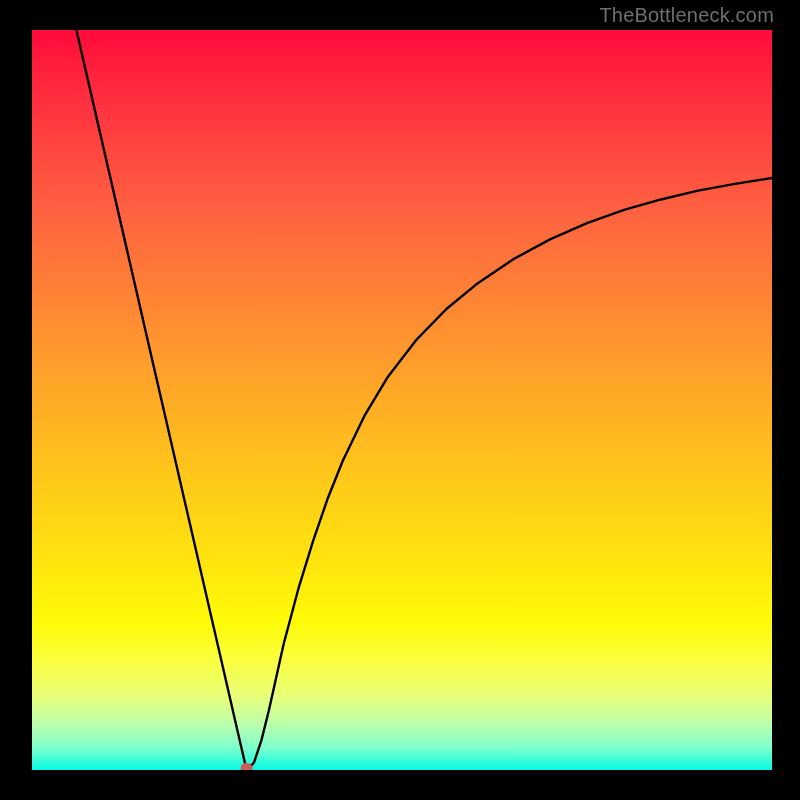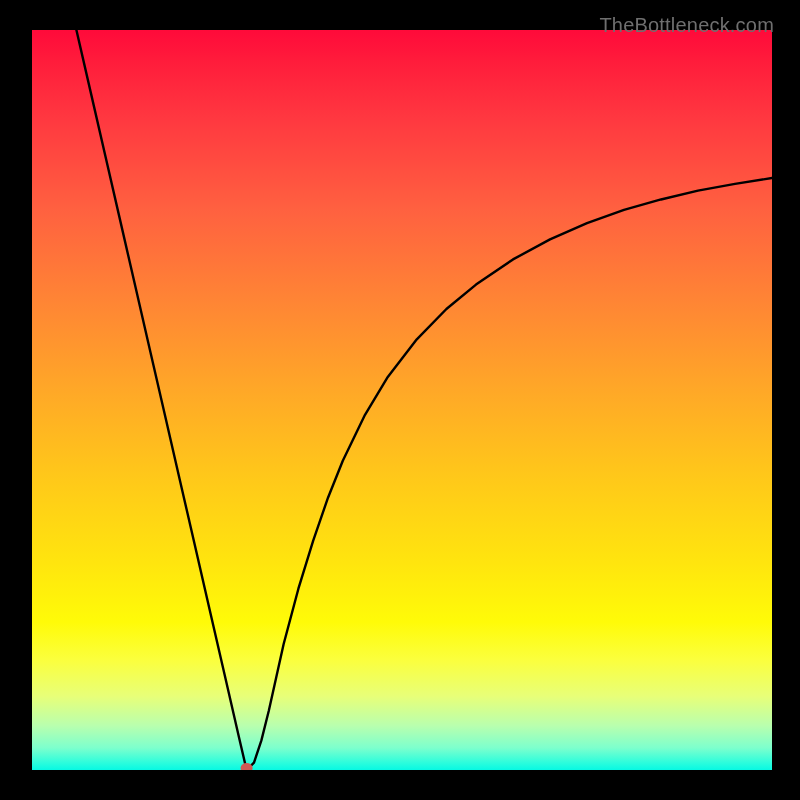--- a/index.html
+++ b/index.html
@@ -49,21 +49,21 @@
       #2dfddc 99%,
       #07f9e3 100%
     );
   }
   .plot-svg {
     position: absolute;
     inset: 0;
   }
   .attribution {
     position: absolute;
-    top: 14px;
+    top: 4px;
     right: 26px;
     color: #6f6f6f;
     font-size: 20px;
     letter-spacing: 0.2px;
     user-select: none;
     font-weight: 400;
   }
 </style>
 </head>
 <body>

